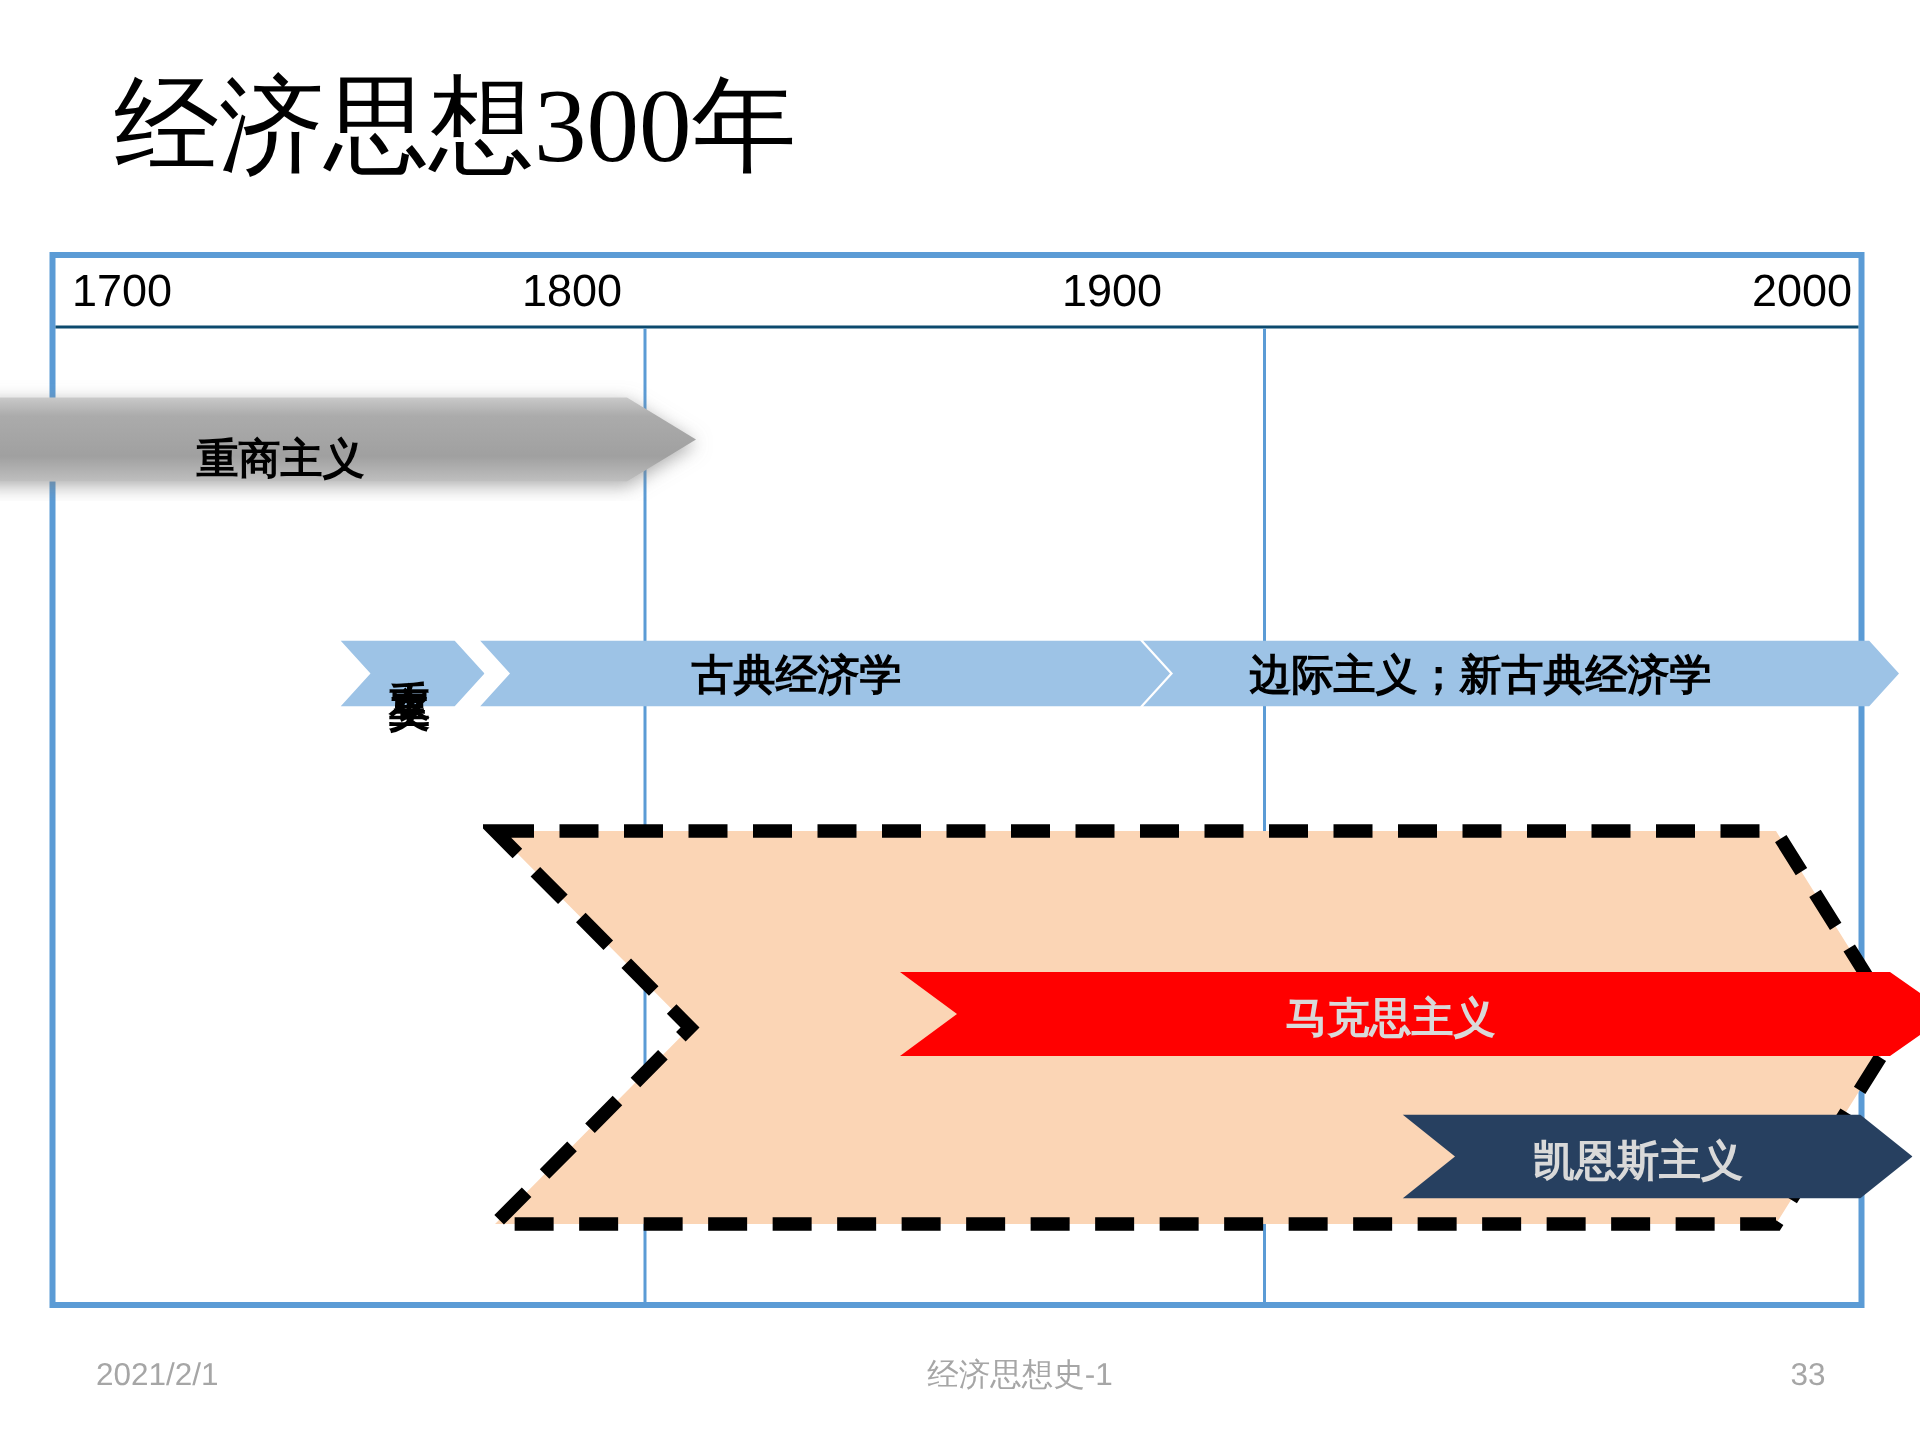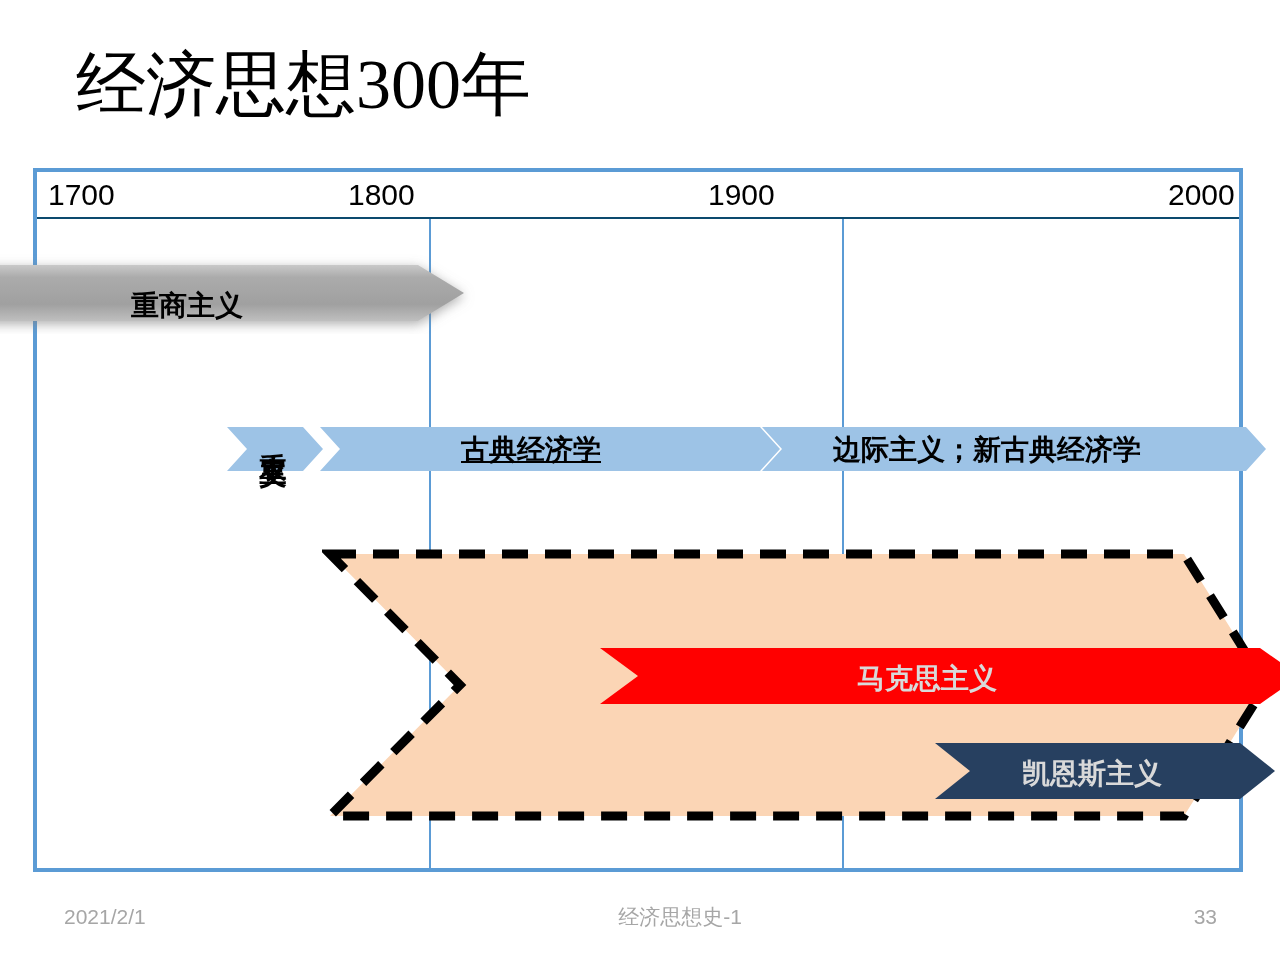--- a/index.html
+++ b/index.html
@@ -141,21 +141,21 @@
 
   <svg style="position:absolute;left:227px;top:427px" width="96" height="44" viewBox="0 0 96 44">
     <polygon points="0,0 76,0 96,22 76,44 0,44 20,22" fill="#9DC3E6"></polygon>
   </svg>
   <div class="band-label" style="left:256px; top:431px; font-size:27px; line-height:31px; width:32px; text-align:center; color:#000;
               writing-mode:vertical-rl; text-orientation:upright; letter-spacing:2px;">重农主义</div>
 
   <svg style="position:absolute;left:320px;top:427px" width="460" height="44" viewBox="0 0 460 44">
     <polygon points="0,0 440,0 460,22 440,44 0,44 20,22" fill="#9DC3E6"></polygon>
   </svg>
-  <div class="band-label" style="left:461px; top:431px; font-size:28px; color:#000;text-decoration:underline;">古典经济学</div>
+  <div class="band-label" style="left:461px; top:431px; font-size:28px; color:#000;">古典经济学</div>
 
   <svg style="position:absolute;left:762px;top:427px" width="504" height="44" viewBox="0 0 504 44">
     <polygon points="0,0 484,0 504,22 484,44 0,44 20,22" fill="#9DC3E6"></polygon>
   </svg>
   <div class="band-label" style="left:833px; top:431px; font-size:28px; color:#000;">边际主义；新古典经济学</div>
 
   <svg style="position:absolute;left:322px;top:546px" width="952" height="278" viewBox="0 0 952 278">
     <polygon points="8,8 1808,8 944,8 1860,8 944,8" style="display:none"></polygon>
     <polygon points="8,8 862,8 944,139 862,270 8,270 138,139" fill="#FBD5B5" stroke="#000000" stroke-width="9" stroke-dasharray="26,17" stroke-linecap="butt" stroke-linejoin="miter"></polygon>
   </svg>

